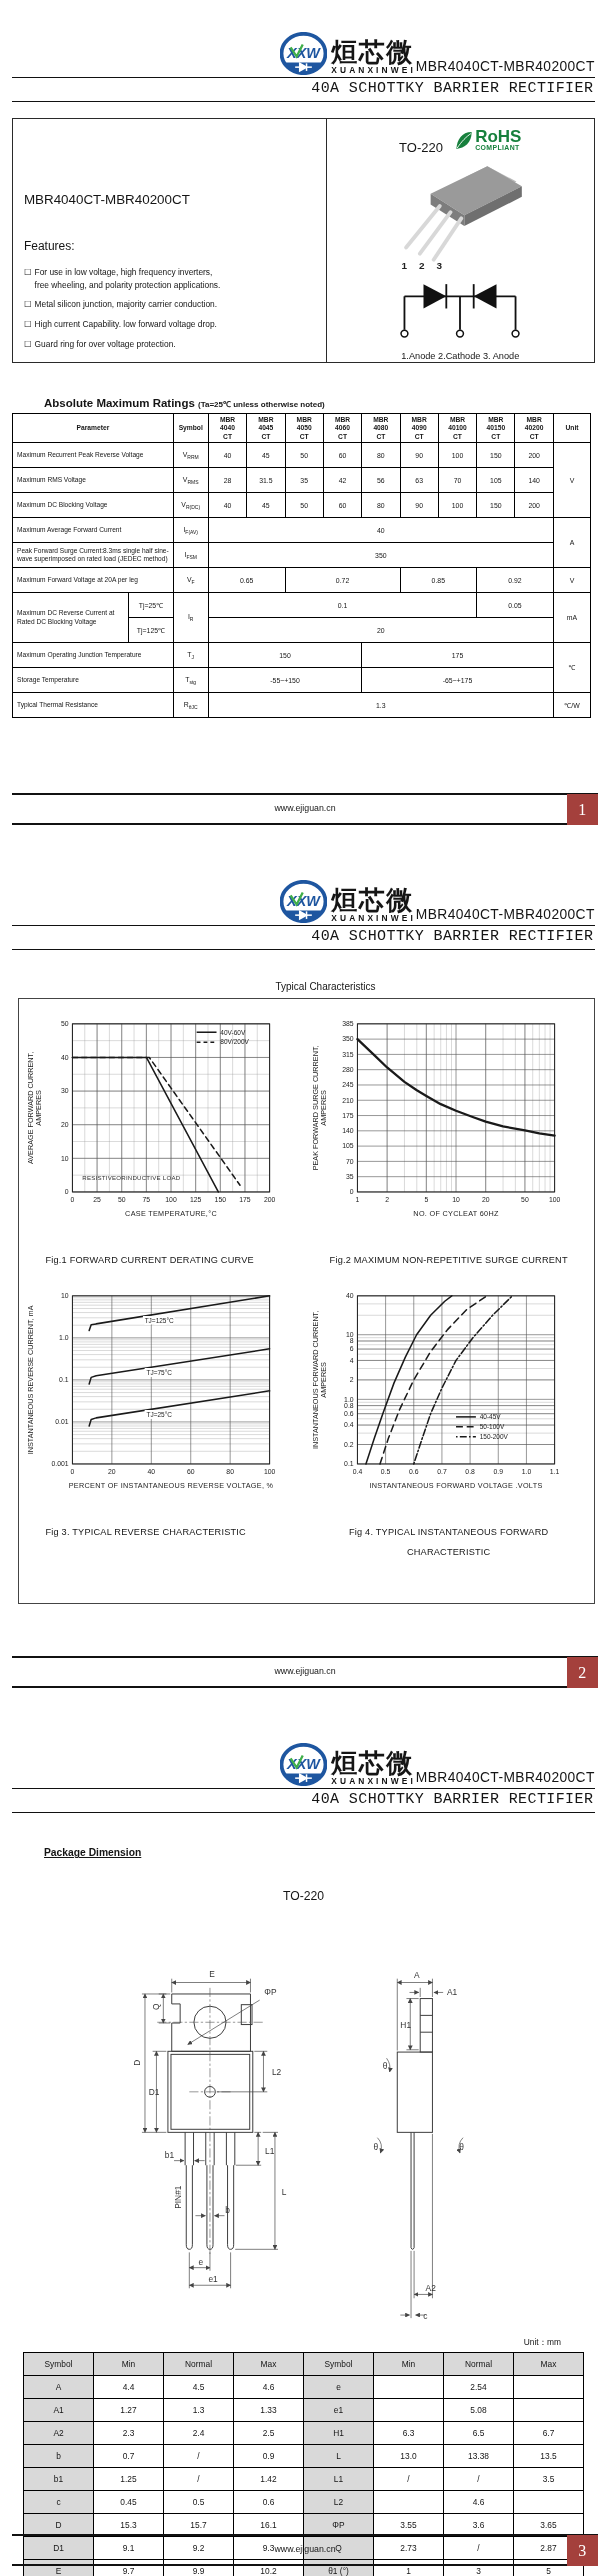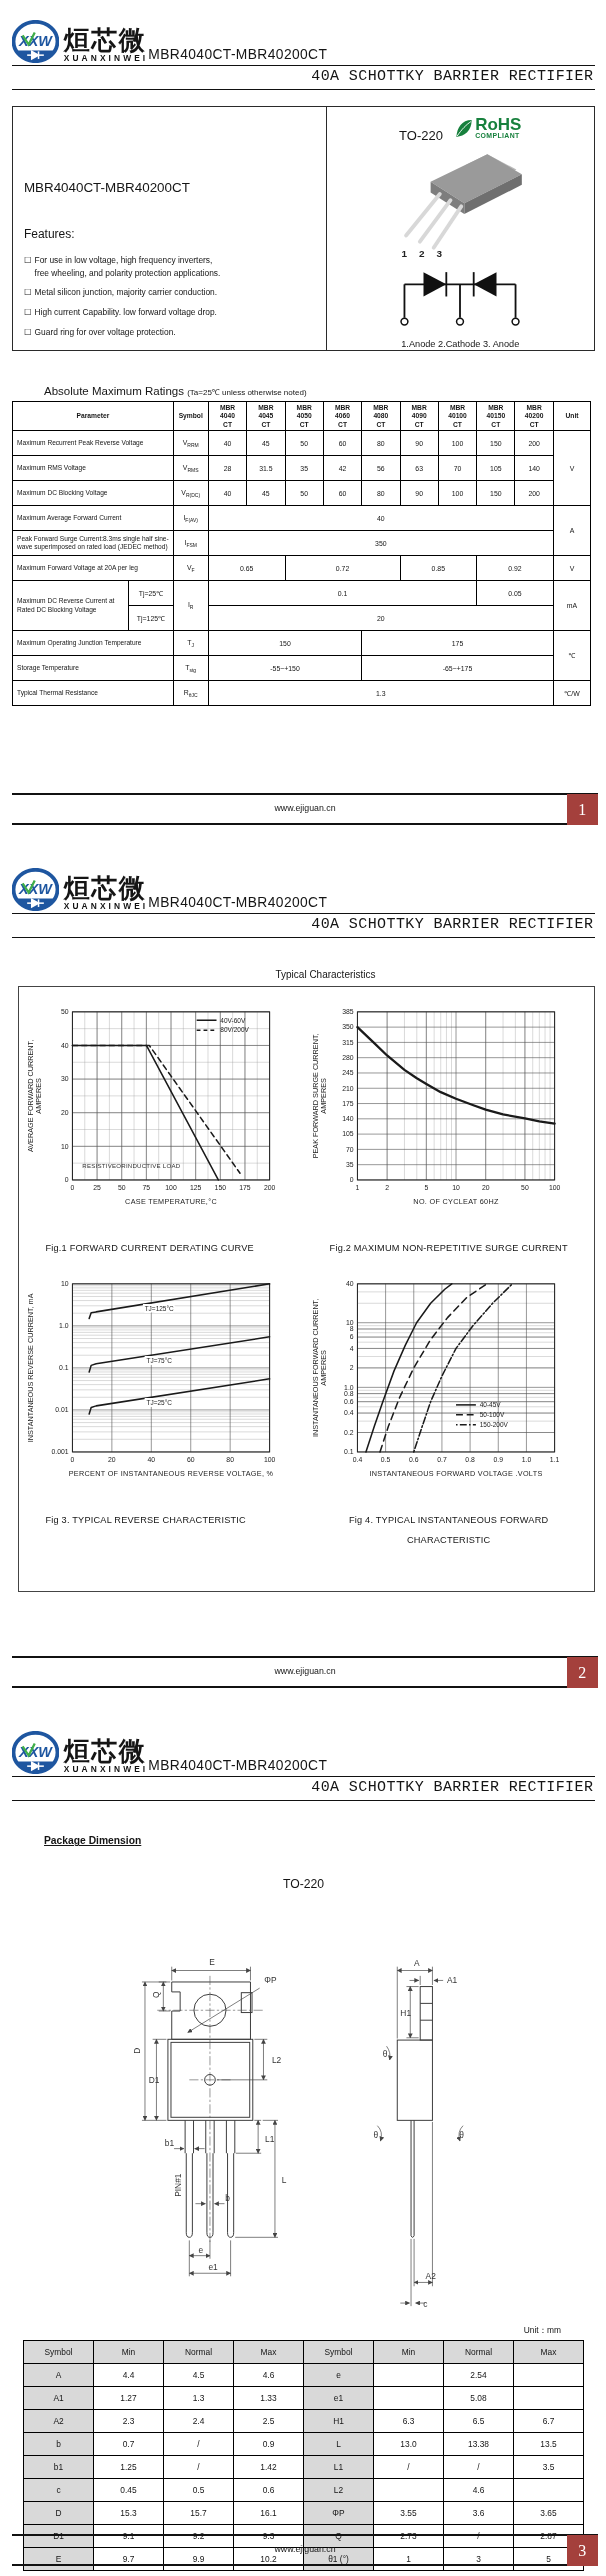--- a/index.html
+++ b/index.html
@@ -2,21 +2,21 @@
 <html style="font-size:12.2px"><head>
 <meta charset="utf-8">
 <style>
   html,body{margin:0;padding:0;background:#fff;}
   body{width:607px;font-family:"Liberation Sans",sans-serif;color:#151515;}
   .page{position:relative;width:607px;overflow:hidden;}
   #page1{height:848px;}#page2{height:863px;}#page3{height:865px;}
 
   
   .hdr{padding:20px 12.2px 0 12.2px;}
-  .hdr-top{display:flex;align-items:flex-end;justify-content:flex-start;}
+  .hdr-top{display:flex;align-items:flex-end;justify-content:flex-end;margin-top:12px;}
   .logo{display:flex;align-items:flex-end;gap:4.6px;}
   .logo-cn{font-size:26px;font-weight:bold;letter-spacing:1.5px;line-height:1;}
   .logo-en{font-size:8.4px;letter-spacing:3.1px;font-weight:bold;color:#111;}
   .part-title{font-size:13.8px;letter-spacing:0.4px;padding-bottom:1.5px;}
   .hdr-rule{border-top:1.7px solid #111;margin-top:1.5px;}
   .hdr-sub{text-align:right;font-size:15px;letter-spacing:0.4px;padding:2.3px 1.5px 3.1px 0;font-family:Liberation Mono, monospace;}
 
   
   .foot{position:absolute;left:12.2px;right:9.2px;height:27.6px;
         border-top:2.3px double #111;border-bottom:2.3px double #111;}
@@ -36,21 +36,21 @@
   .features .chk{display:inline-block;width:10.7px;}
   .features .cont{padding-left:10.7px;}
   .pkg-row{display:flex;justify-content:center;align-items:flex-start;gap:10.7px;margin-top:6.1px;}
   .pkg-label{font-size:13px;margin-top:10.7px;}
   .rohs{color:#17803d;text-align:left;line-height:.9;}
   .rohs-top{font-size:17px;font-weight:bold;}
   .rohs-bottom{font-size:6.9px;font-weight:bold;letter-spacing:0.4px;}
   .pin-legend{font-size:9.2px;margin-top:3.1px;}
 
   
-  .ratings-caption{margin:34px 0 4.6px 44px;font-size:11.5px;font-weight:normal;}
+  .ratings-caption{margin:34px 0 4.6px 44px;font-size:11.5px;font-weight:bold;}
   .ratings-caption .note{font-size:8px;}
   table.ratings{border-collapse:collapse;margin:0 12.2px;width:579px;table-layout:fixed;}
   table.ratings td,table.ratings th{border:0.8px solid #000;font-size:6.9px;text-align:center;
       padding:1.5px 0.8px;vertical-align:middle;font-weight:normal;}
   table.ratings th{font-weight:bold;font-size:6.7px;line-height:1.25;}
   table.ratings .param{text-align:left;padding-left:3.8px;font-size:6.6px;line-height:1.3;}
   table.ratings tr{height:25px;}
   table.ratings sub{font-size:5px;}
 
   

